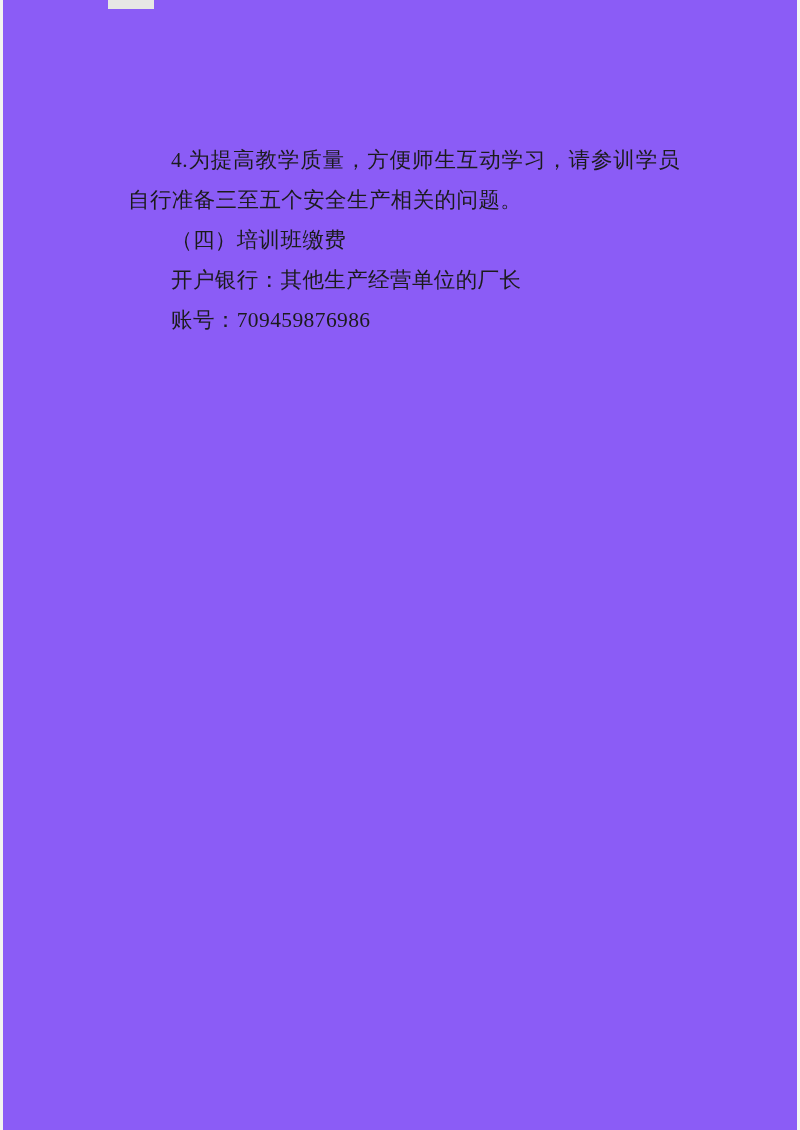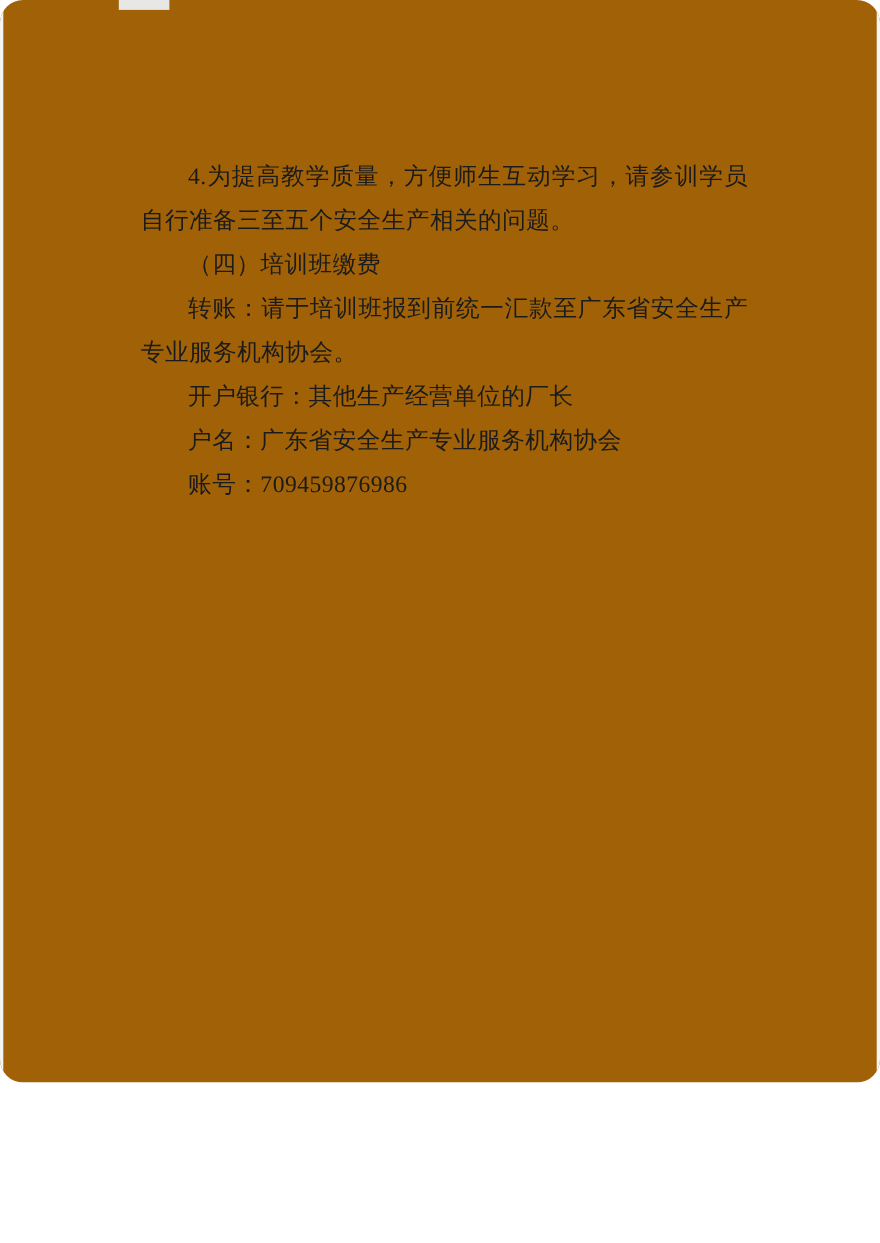--- a/index.html
+++ b/index.html
@@ -6,25 +6,24 @@
     margin: 0;
     padding: 0;
     background: #ffffff;
   }
   body {
     font-family: "Liberation Serif", "DejaVu Serif", serif;
   }
   .page {
     position: relative;
     width: 800px;
-    height: 984px;
-    background: #a16207;
+    height: 1130px;
+    background: #8b5cf6;
     overflow: hidden;
     box-sizing: border-box;
-    border-radius: 21px;
   }
   
   .scan-mark {
     position: absolute;
     top: 0;
     left: 108px;
     width: 46px;
     height: 9px;
     background: #e7e7e5;
   }
@@ -68,18 +67,16 @@
 <body>
 
 <div class="page">
   <div class="scan-edge-left"></div>
   <div class="scan-edge-right"></div>
   <div class="scan-mark"></div>
 
   <div class="content">
     <p class="para indent">4.为提高教学质量，方便师生互动学习，请参训学员自行准备三至五个安全生产相关的问题。</p>
     <p class="para indent">（四）培训班缴费</p>
-    <p class="para indent">转账：请于培训班报到前统一汇款至广东省安全生产专业服务机构协会。</p>
     <p class="para indent">开户银行：其他生产经营单位的厂长</p>
-    <p class="para indent">户名：广东省安全生产专业服务机构协会</p>
     <p class="para indent">账号：709459876986</p>
   </div>
 </div>
 
 </body></html>

